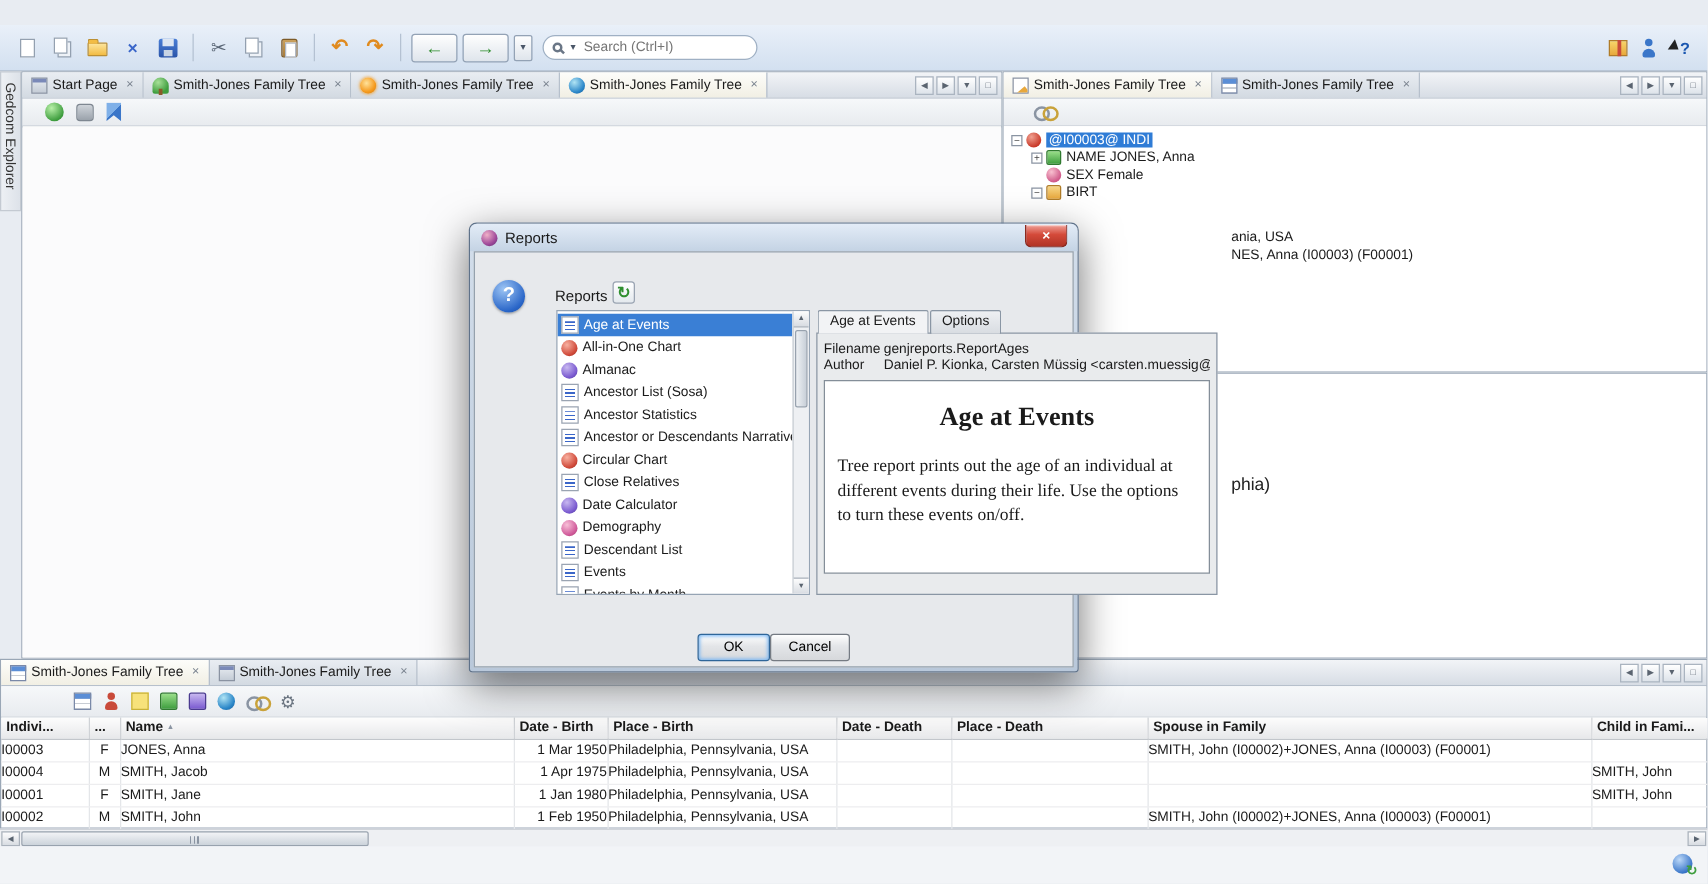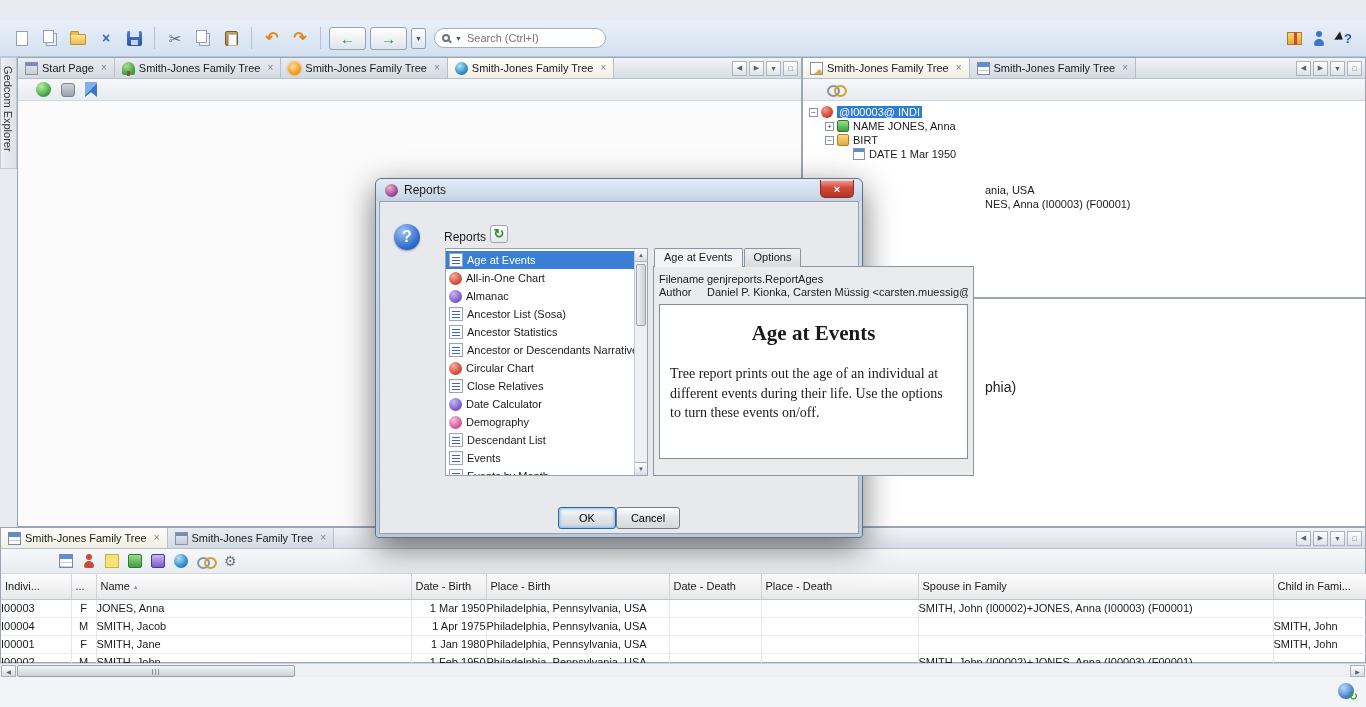--- a/index.html
+++ b/index.html
@@ -125,22 +125,22 @@
     display:flex; align-items:center; gap:9px; padding-left:58px; }
   .bi { width:14px; height:14px; }
   .bi-person { position:relative; }
   .bi-person::before { content:""; position:absolute; left:4px; top:0; width:6px; height:6px; border-radius:50%; background:#c94a3a; }
   .bi-person::after { content:""; position:absolute; left:2px; bottom:0; width:10px; height:7px; border-radius:5px 5px 2px 2px; background:#c94a3a; }
   .bi-note { background:#f7e27a; border:1px solid #c9b23a; }
   .bi-media { background:linear-gradient(#9adf8a,#3f9e3f); border:1px solid #2f7a2f; border-radius:2px; }
   .bi-source { background:linear-gradient(#c8b8f0,#7a5ad0); border:1px solid #4a3a90; border-radius:2px; }
   .bi-gear { color:#6a7480; font-size:14px; line-height:1; width:auto; }
   .grid-table { position:absolute; left:0; top:46px; width:1366px; border-collapse:collapse; table-layout:fixed; }
-  .grid-table th { height:25px; background:linear-gradient(#fdfdfd,#e7e8ea); border-right:1px solid #cfd2d6; border-bottom:1px solid #c2c6cb;
-    font-weight:normal; text-align:left; padding:0 4px; white-space:nowrap; overflow:hidden; }
+  .grid-table th { height:17px; background:linear-gradient(#fdfdfd,#e7e8ea); border-right:1px solid #cfd2d6; border-bottom:1px solid #c2c6cb;
+    font-weight:bold; text-align:left; padding:0 4px; white-space:nowrap; overflow:hidden; }
   .grid-table td { height:18px; border-right:1px solid #e4e6e9; border-bottom:1px solid #ededef; padding:0 0;
     white-space:nowrap; overflow:hidden; }
   .grid-table td.c-sex { text-align:center; }
   .grid-table td.c-date { text-align:right; }
   .sortmark { font-size:6px; color:#8a94a2; margin-left:3px; vertical-align:middle; }
 
   
   .hscroll { position:absolute; left:0; top:663px; width:1366px; height:14px; background:#eef0f3; border-top:1px solid #d0d4da; }
   .hs-btn { position:absolute; top:1px; width:15px; height:12px; border:1px solid #aab2bc; background:linear-gradient(#fdfdfd,#d8dce2);
     font-size:6px; color:#5a6470; display:flex; align-items:center; justify-content:center; }
@@ -333,28 +333,28 @@
         <span class="texp">−</span>
         <span class="tri tri-indi"></span>
         <span class="ttext">@I00003@ INDI</span>
       </div>
       <div class="trow ind1">
         <span class="texp">+</span>
         <span class="tri tri-name"></span>
         <span class="ttext">NAME JONES, Anna</span>
       </div>
       <div class="trow ind1">
+        <span class="texp none"></span>
+        <span class="tri tri-sex"></span>
+        <span class="ttext">SEX Female</span>
+      </div>
+      <div class="trow ind1">
         <span class="texp">−</span>
         <span class="tri tri-birt"></span>
         <span class="ttext">BIRT</span>
-      </div>
-      <div class="trow ind2">
-        <span class="texp none"></span>
-        <span class="tri tri-date"></span>
-        <span class="ttext">DATE 1 Mar 1950</span>
       </div>
       <span class="tfrag" style="left:182px; top:83px;">ania, USA</span>
       <span class="tfrag" style="left:182px; top:97px;">NES, Anna (I00003) (F00001)</span>
     </div>
   </div>
 
   <div class="panel right-bottom">
     <span class="rb-frag">phia)</span>
   </div>
 

